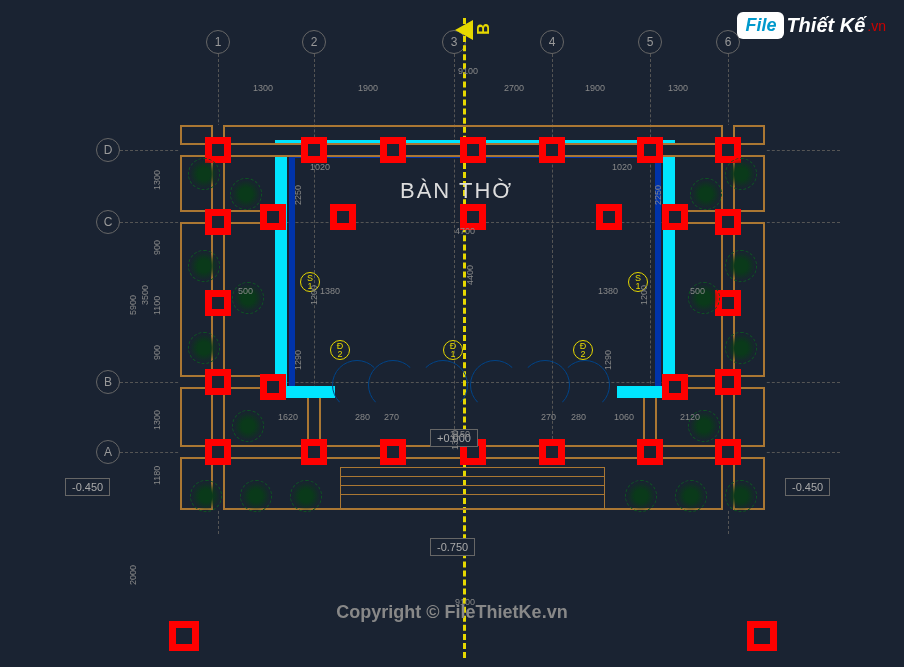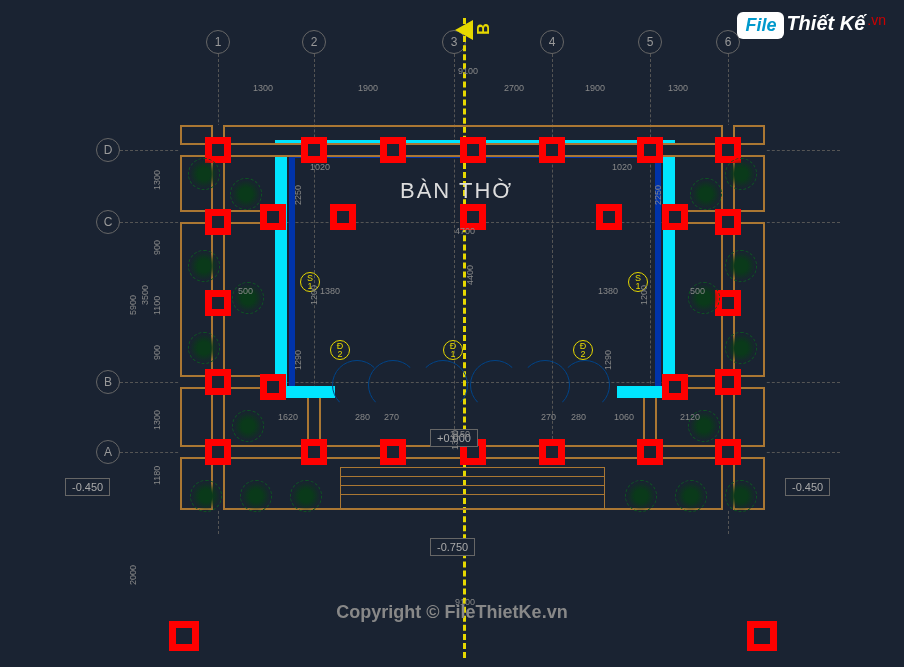--- a/index.html
+++ b/index.html
@@ -14,20 +14,21 @@
 .canvas {
   position: absolute;
   width: 100%;
   height: 100%;
 }
 .logo {
   position: absolute;
   top: 12px;
   right: 18px;
   display: flex;
+  align-items: center;
   gap: 2px;
 }
 .logo-box {
   background: #fff;
   color: #0099cc;
   font-weight: bold;
   font-size: 18px;
   padding: 3px 8px;
   border-radius: 6px;
   font-style: italic;

